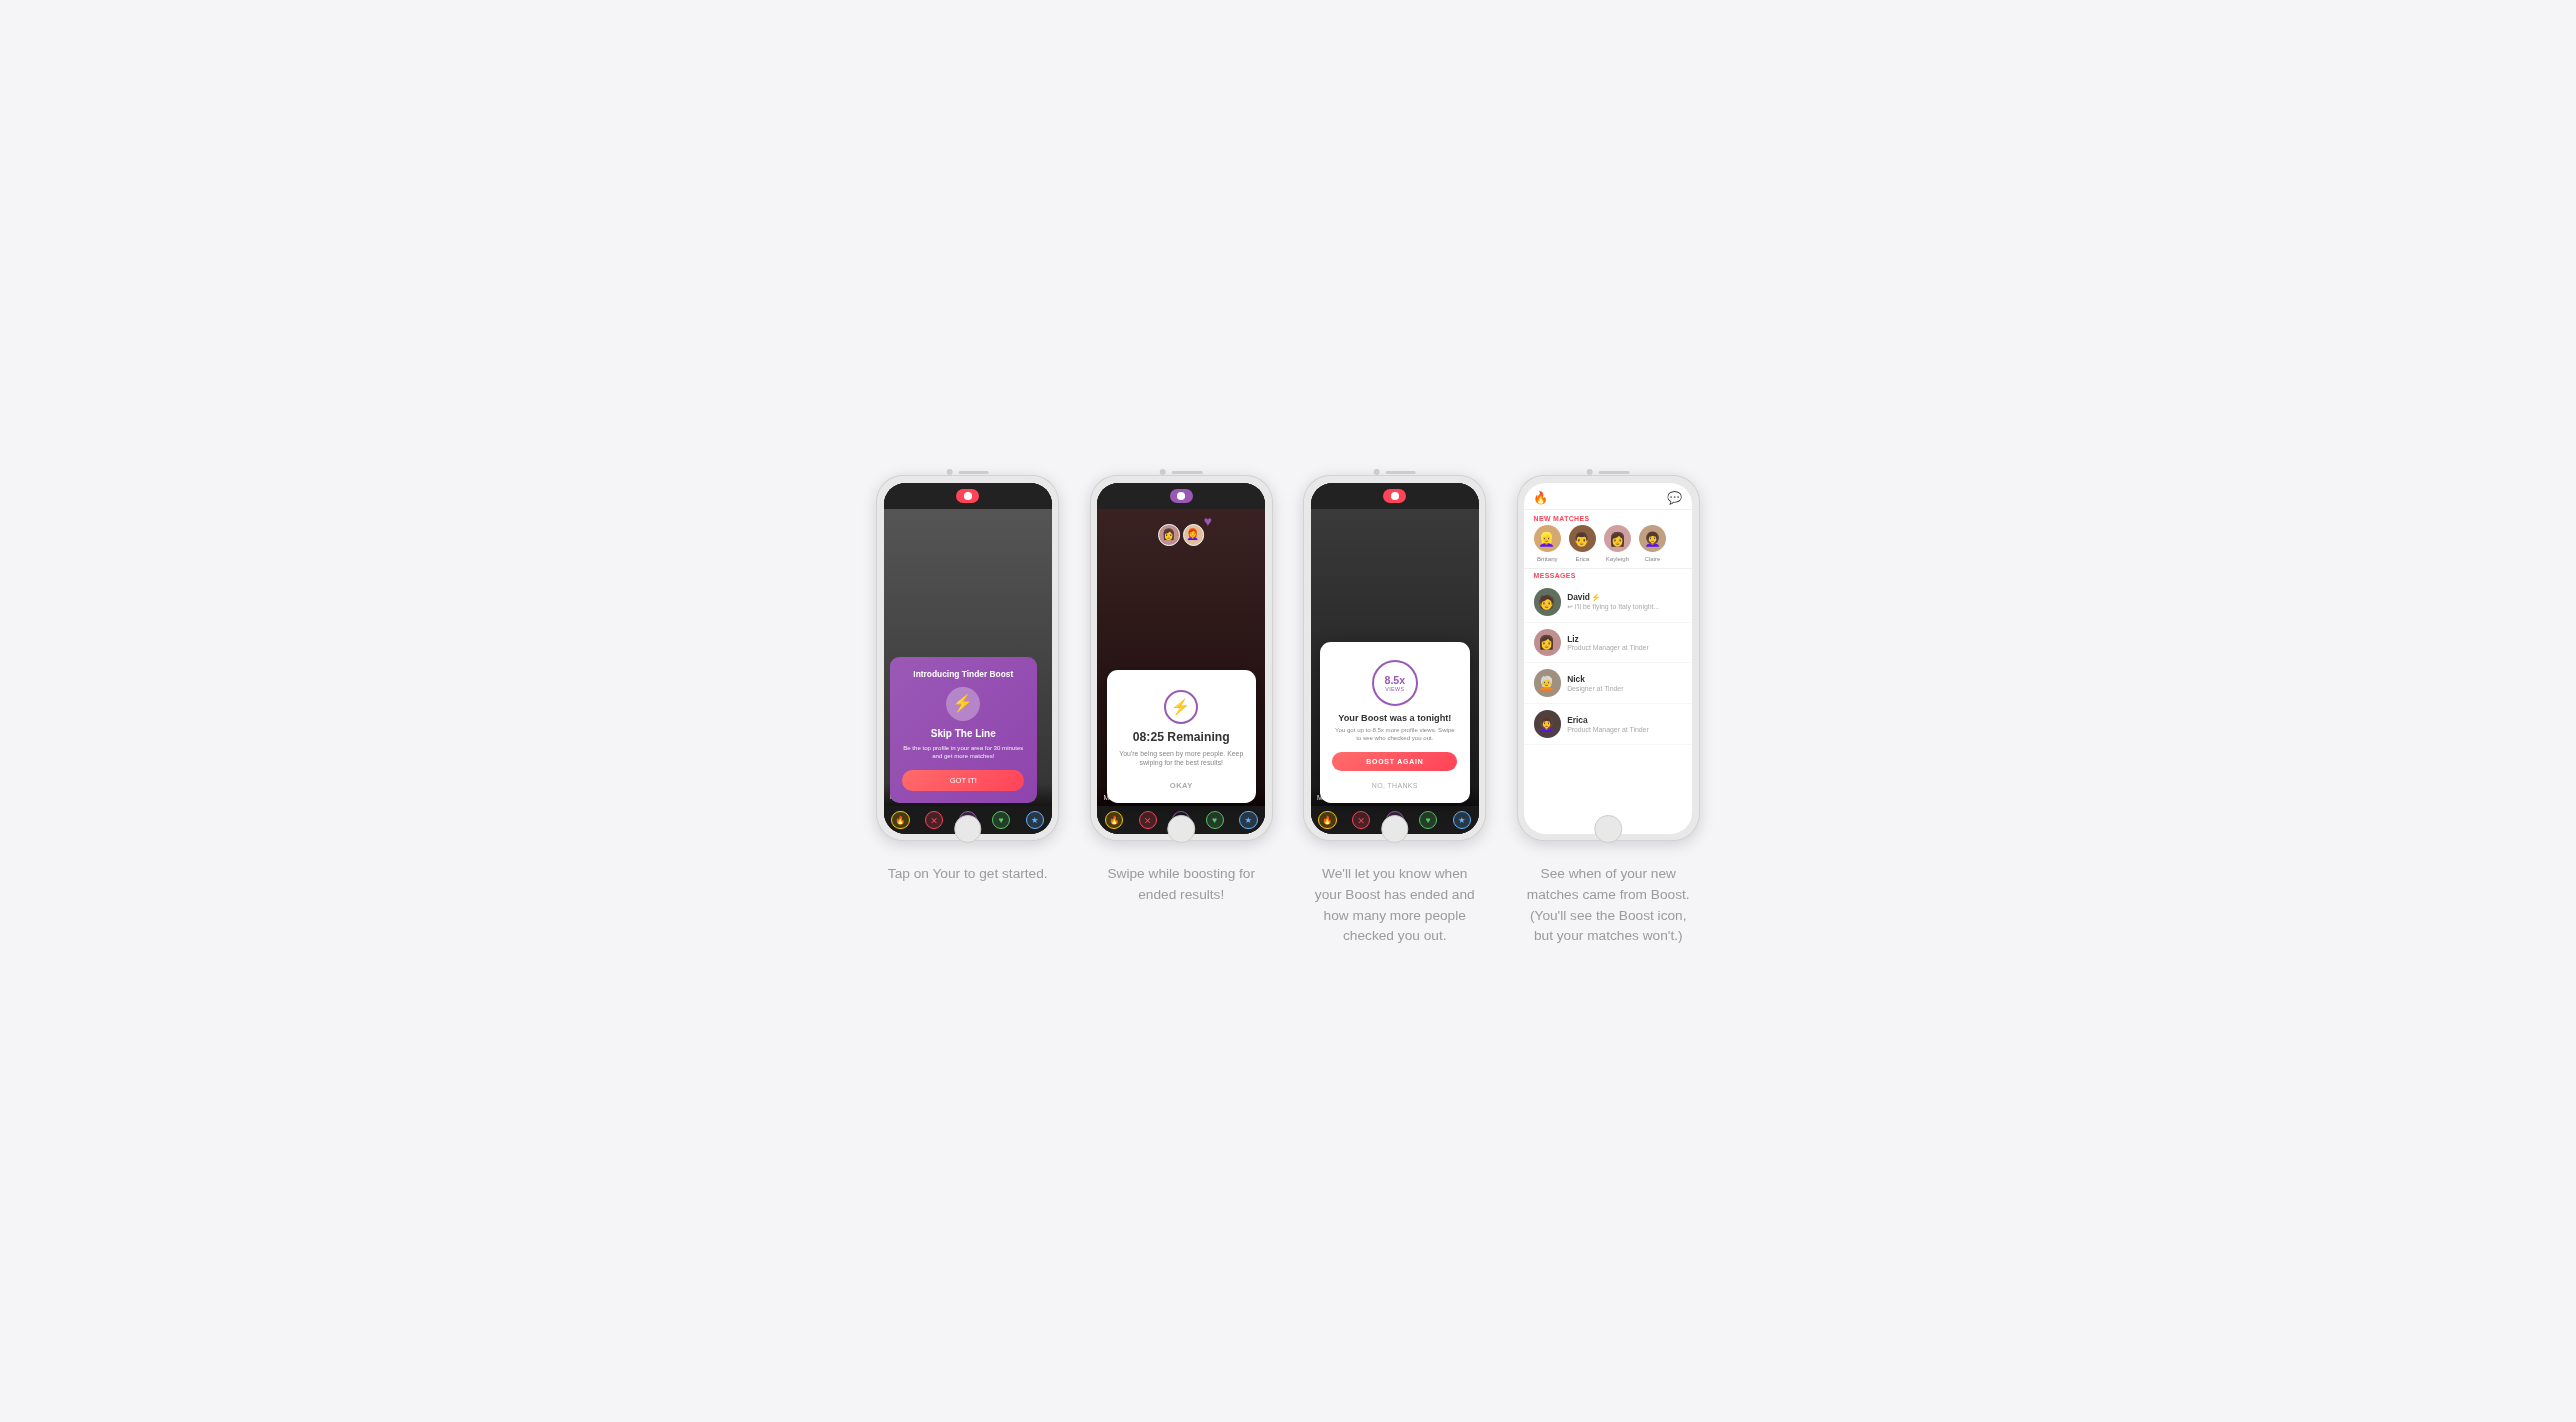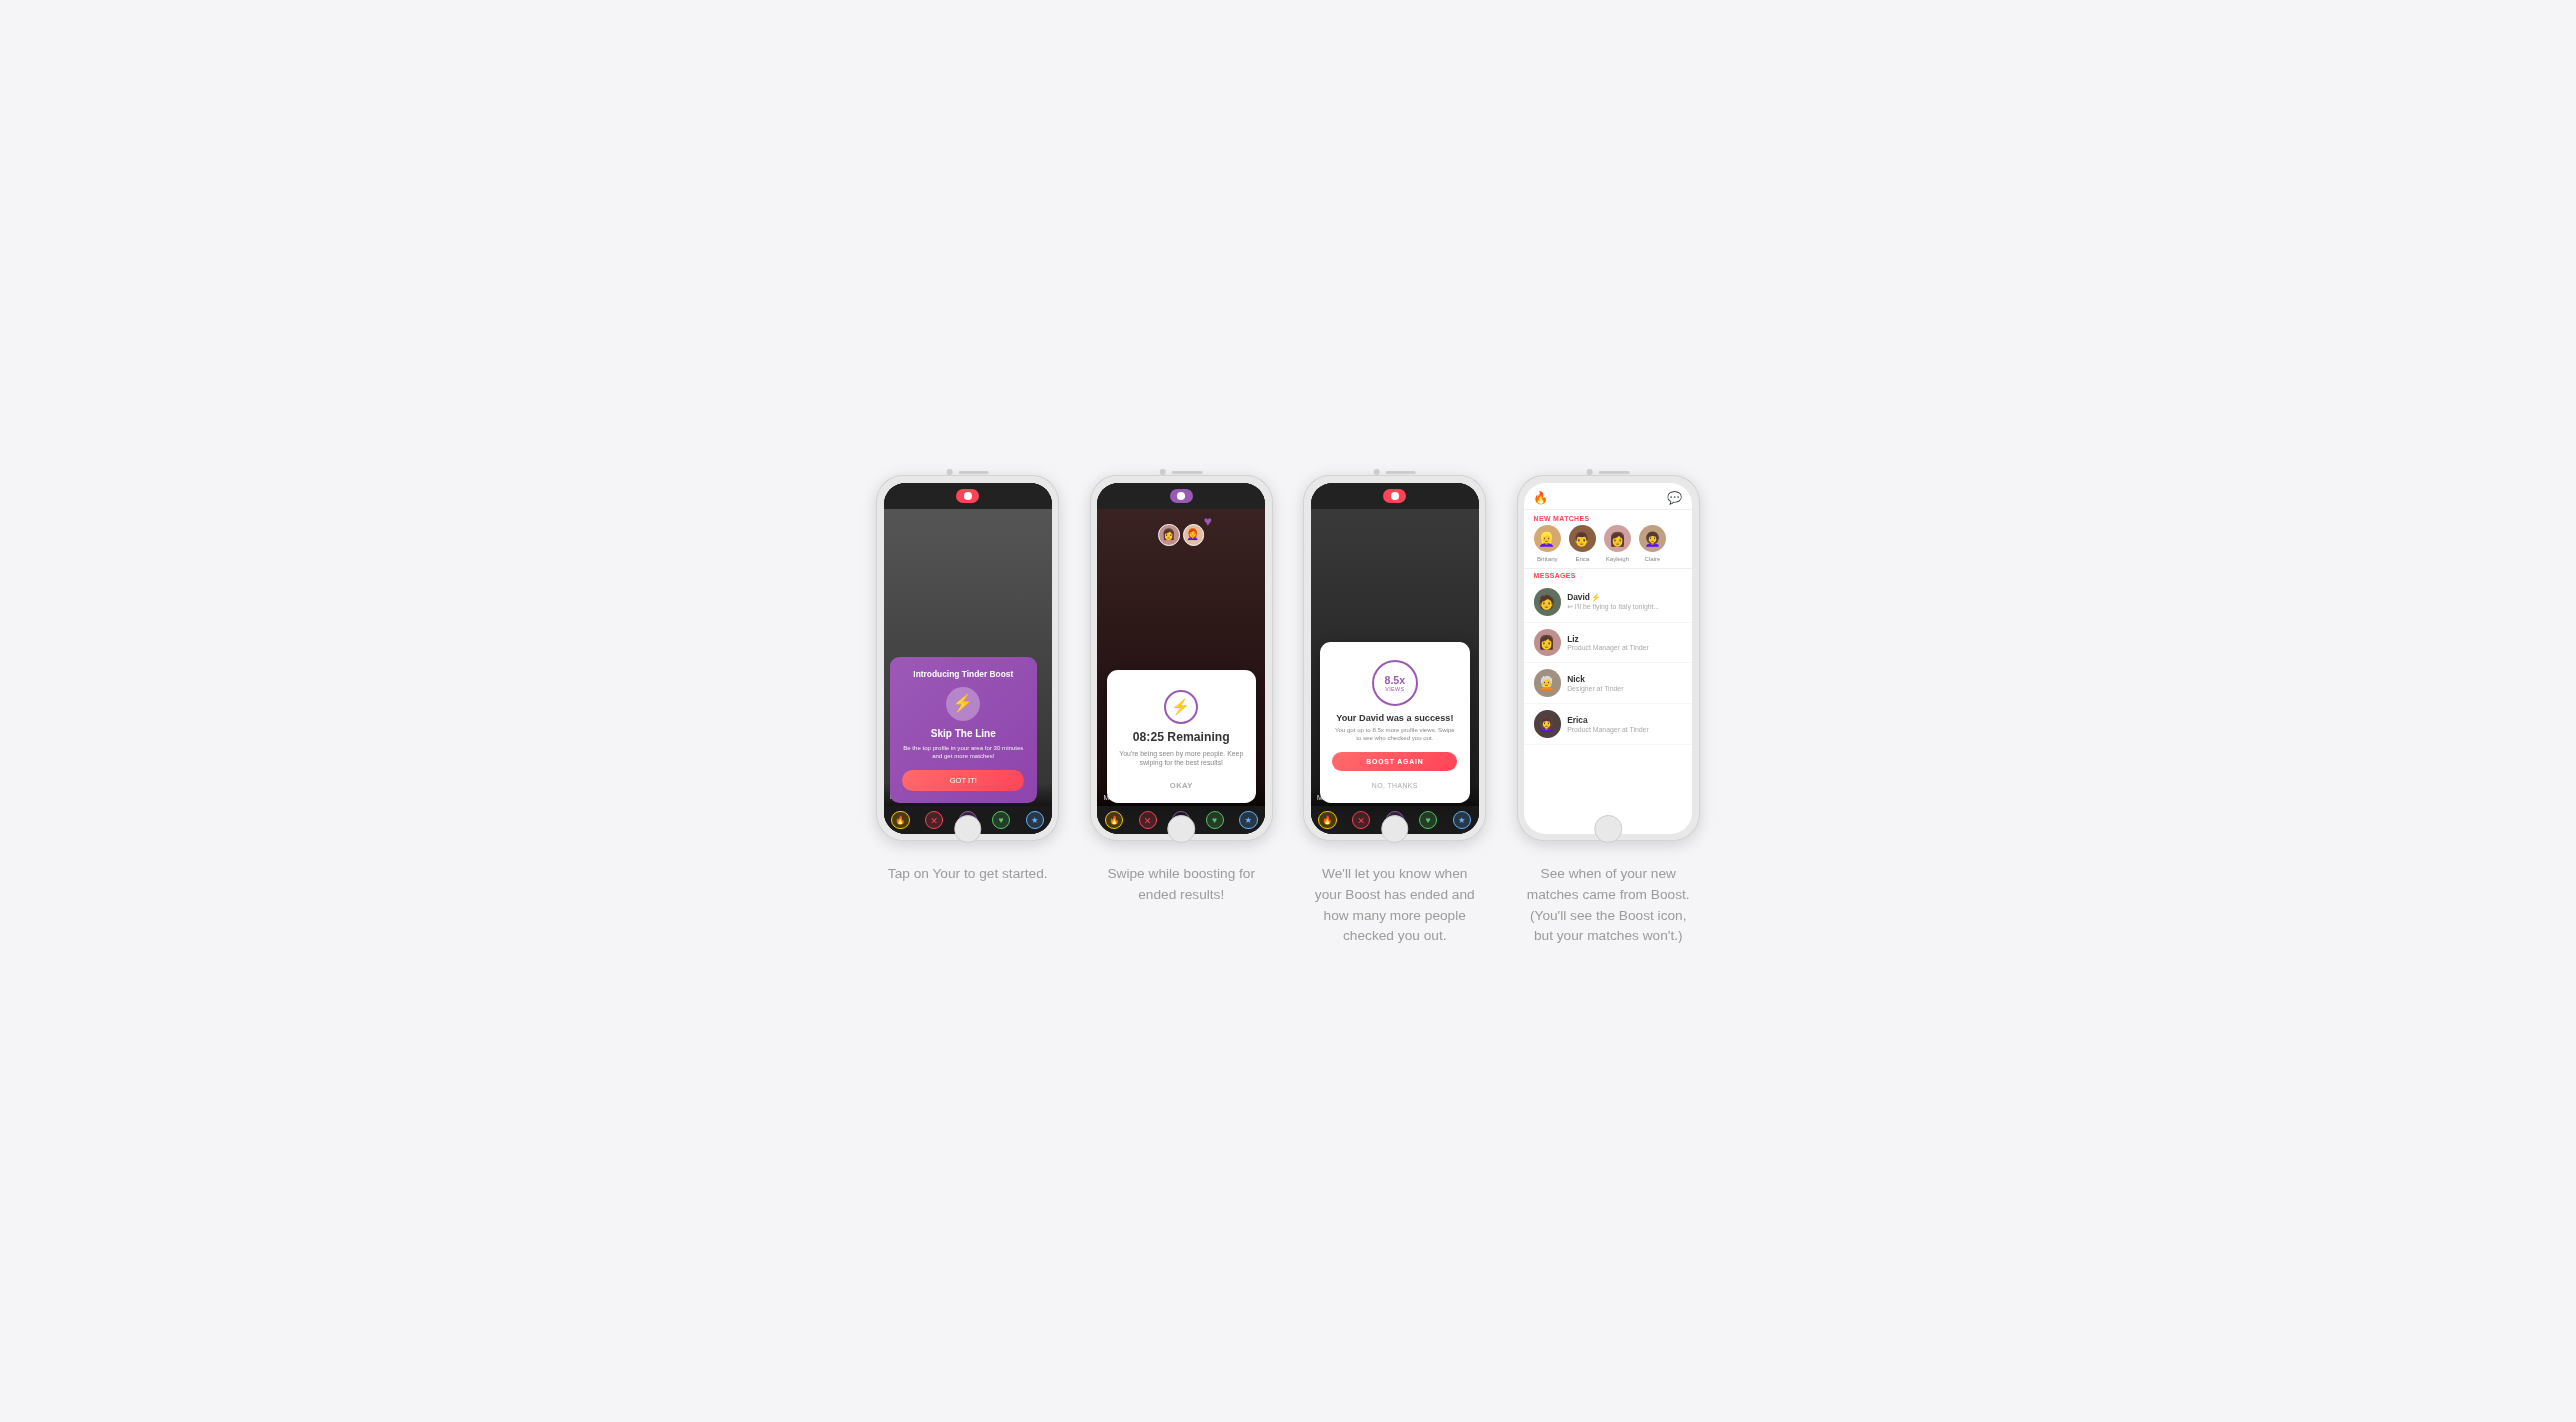--- a/index.html
+++ b/index.html
@@ -550,21 +550,21 @@
             <div style="position:absolute;bottom:0;left:0;right:0;padding:3.1px 6.1px;background:linear-gradient(transparent,rgba(0,0,0,0.5));">
               <span style="color:white;font-size:6.9px;">Michael, 21</span>
             </div>
           </div>
 
           <div class="success-modal">
             <div class="views-circle">
               <div class="views-number">8.5x</div>
               <div class="views-label">VIEWS</div>
             </div>
-            <div class="success-title">Your David was a success!</div>
+            <div class="success-title">Your Boost was a tonight!</div>
             <div class="success-desc">You got up to 8.5x more profile views. Swipe to see who checked you out.</div>
             <button class="boost-again-btn">BOOST AGAIN</button>
             <button class="no-thanks-btn">NO, THANKS</button>
           </div>
           <div class="phone1-bottom-bar">
             <div class="action-btn action-yellow">🔥</div>
             <div class="action-btn action-red" style="font-size:9.2px; color:#ff4458;">✕</div>
             <div class="action-btn action-purple">⚡</div>
             <div class="action-btn action-green">♥</div>
             <div class="action-btn action-blue">★</div>

